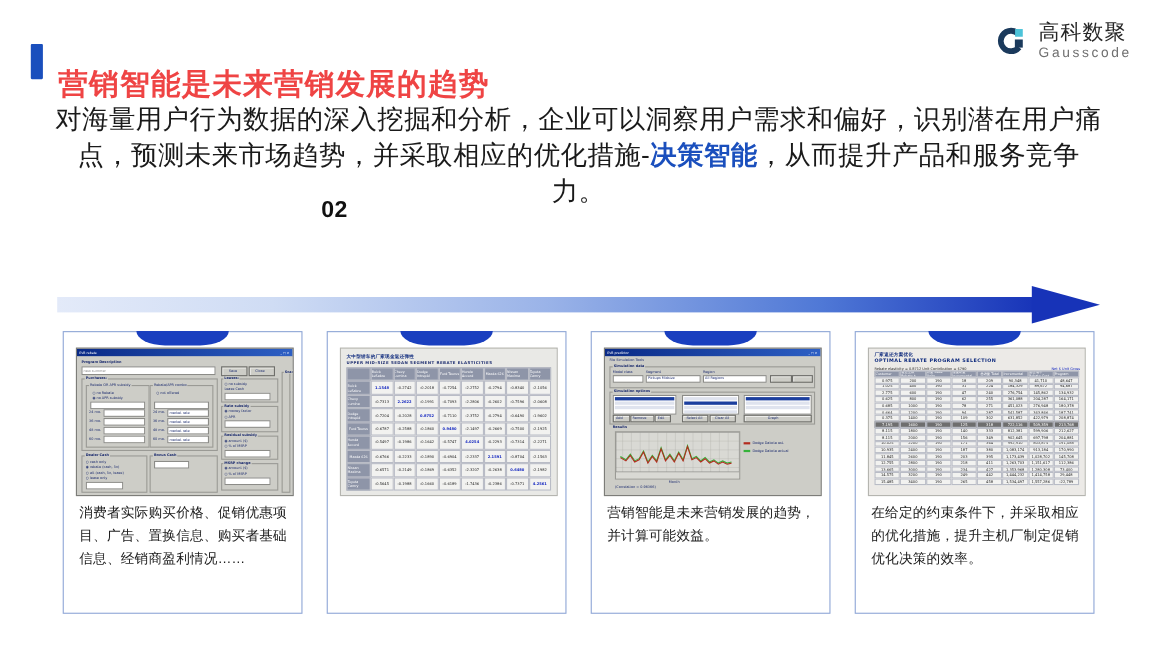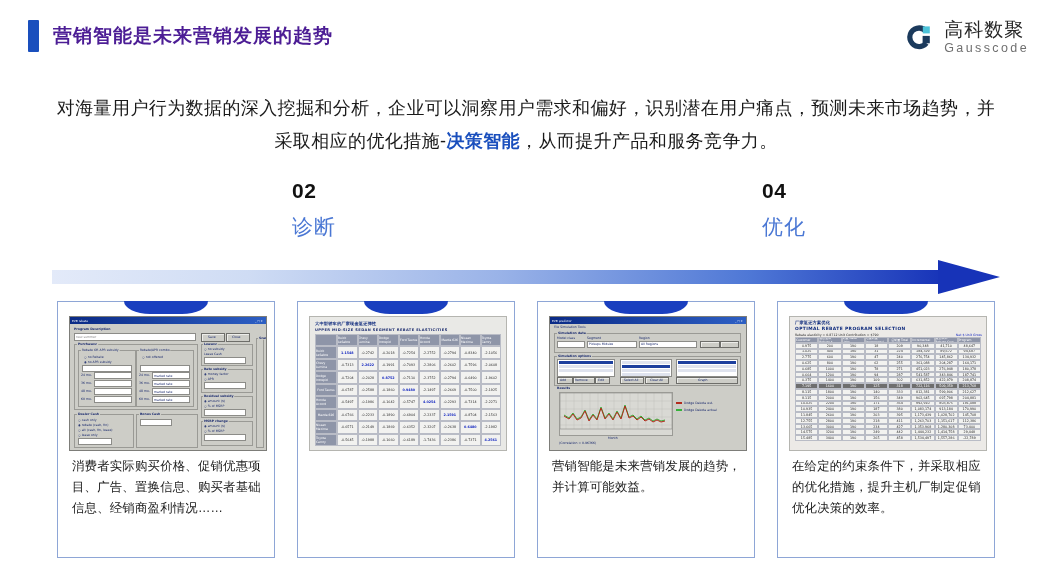--- a/index.html
+++ b/index.html
@@ -6,31 +6,31 @@
   body{
     width:1051px;height:586px;overflow:hidden;background:#ffffff;
     font-family:"Liberation Sans","DejaVu Sans",sans-serif;
     -webkit-font-smoothing:antialiased;
   }
   .slide{position:relative;width:1051px;height:586px;background:#fff;}
 
   
   .title-row{position:absolute;left:28px;top:20px;display:flex;align-items:center;gap:14px;}
   .title-bar{width:11px;height:32px;background:#1a4fbd;border-radius:1px;}
-  .title-text{font-size:19px;font-weight:bold;color:#4c1d95;letter-spacing:1px;line-height:32px;}
+  .title-text{font-size:27px;font-weight:bold;color:#ef4444;letter-spacing:1px;line-height:32px;margin-top:40px;}
 
   .logo{position:absolute;right:22px;top:20px;display:flex;align-items:center;gap:9px;}
   .logo-mark{position:relative;width:31px;height:31px;flex:none;}
   .logo-text{display:flex;flex-direction:column;line-height:1;}
   .logo-cn{font-size:19px;font-weight:normal;color:#262626;letter-spacing:1px;}
   .logo-en{font-size:12.5px;color:#6f6f6f;letter-spacing:2.4px;margin-top:3px;}
 
   
   .para{position:absolute;left:50px;top:92px;width:952px;text-align:center;
-        font-size:18px;color:#1a1a1a;line-height:33px;letter-spacing:.4px;}
+        font-size:24px;color:#1a1a1a;line-height:33px;letter-spacing:.4px;}
   .para .hl{color:#1a4fbd;font-weight:bold;}
 
   
   .steps{position:absolute;left:57px;top:178px;width:940px;height:70px;}
   .step{position:absolute;top:0;width:200px;}
   .step-num{font-size:21px;font-weight:bold;color:#111;line-height:26px;letter-spacing:.5px;}
   .step-label{font-size:21px;color:#4a77d4;line-height:30px;margin-top:8px;letter-spacing:1px;}
 
   
   .arrow-wrap{position:absolute;left:52px;top:264px;width:950px;height:26px;}
@@ -106,27 +106,22 @@
       <div class="logo-cn">高科数聚</div>
       <div class="logo-en">Gausscode</div>
     </div>
   </div>
 
   <div class="para"><span>对海量用户行为数据的深入挖掘和分析，企业可以洞察用户需求和偏好，识别潜在用户痛点，预测未来市场趋势，并采取相应的优化措施-</span><span class="hl">决策智能</span><span>，从而提升产品和服务竞争力。</span></div>
 
   <div class="steps">
     <div class="step" style="left:235px">
       <div class="step-num">02</div>
-      <div class="step-label">诊断</div>
     </div>
     <div class="step" style="left:470px">
-    </div>
-    <div class="step" style="left:705px">
-      <div class="step-num">04</div>
-      <div class="step-label">优化</div>
     </div>
   </div>
 
   <div class="arrow-wrap">
     <div class="arrow-body"></div>
     <div class="arrow-head"></div>
   </div>
 
   <div class="cards">
 

